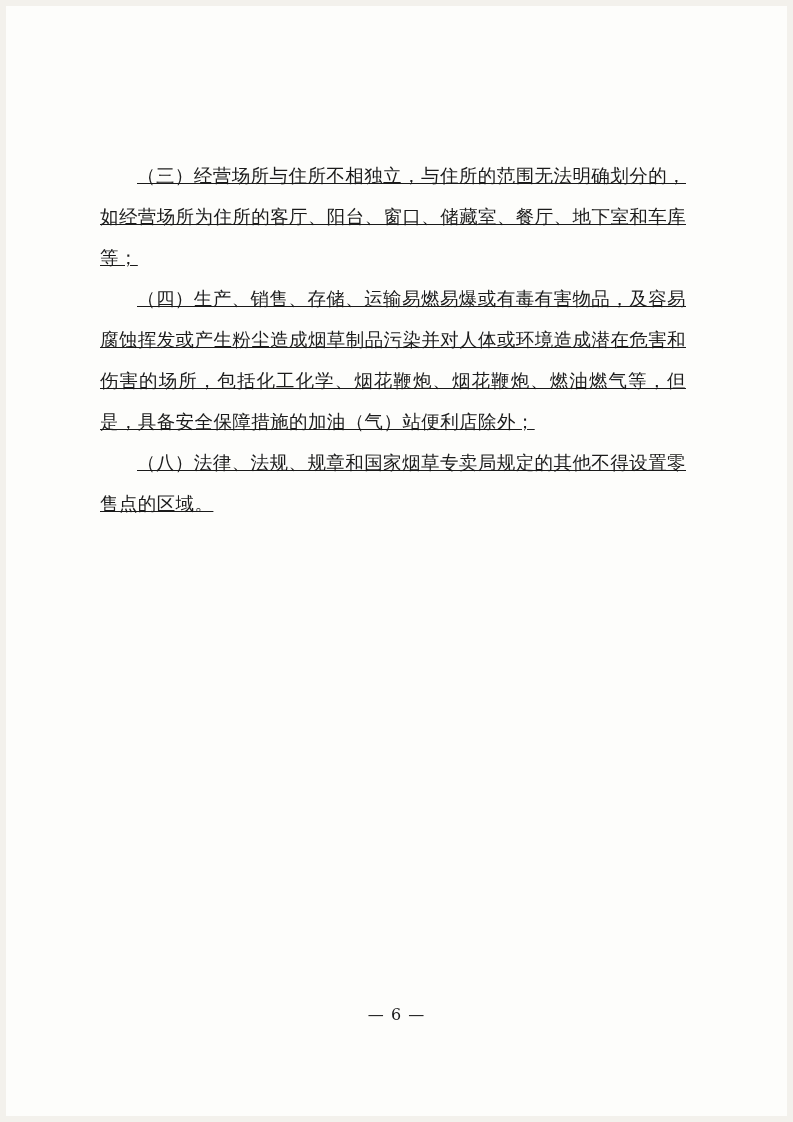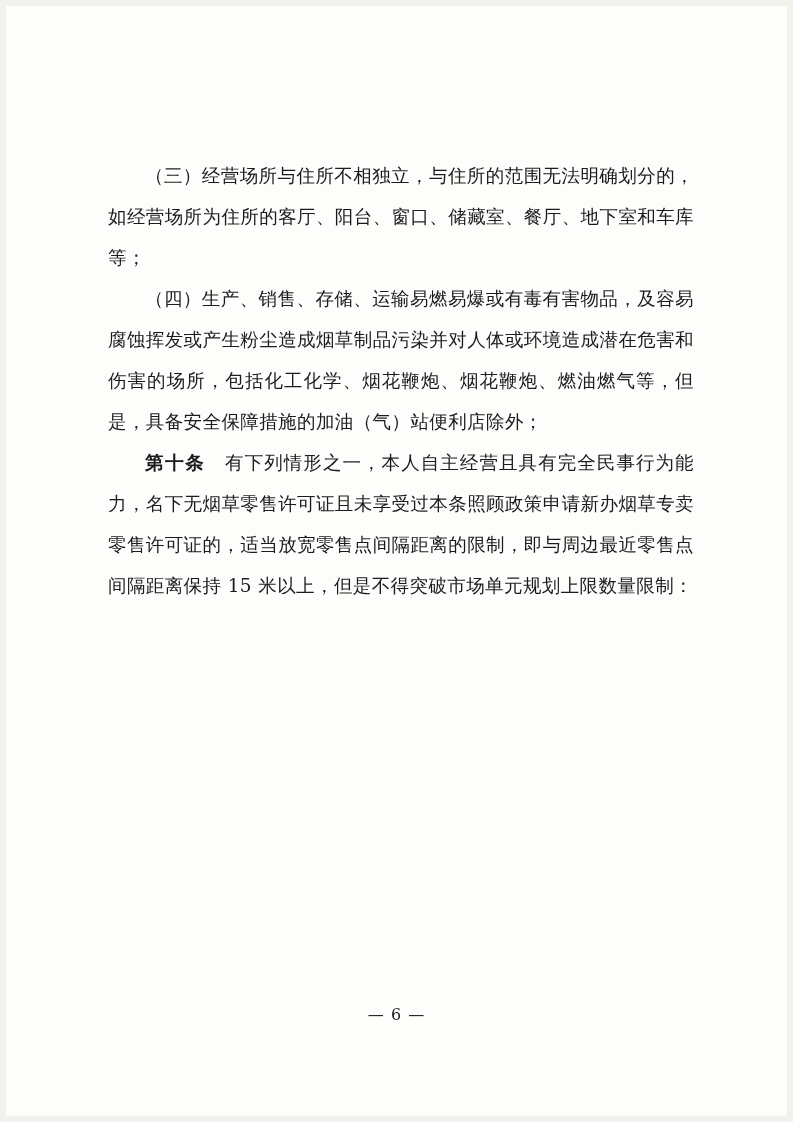--- a/index.html
+++ b/index.html
@@ -18,23 +18,24 @@
   .page {
     position: absolute;
     top: 0;
     left: 0;
     width: 793px;
     height: 1122px;
     background: #fdfdfb;
   }
   .page-inner {
     position: absolute;
-    left: 108px;
+    left: 100px;
     top: 155px;
     width: 586px;
+    text-decoration: underline;
   }
   .para {
     font-size: 18.5px;
     line-height: 41px;
     text-align: justify;
     text-justify: inter-ideograph;
     margin: 0;
     letter-spacing: 0.4px;
     color: #1b1b1b;
   }
@@ -70,17 +71,17 @@
 
 <div class="page">
   <div class="edge-top"></div>
   <div class="edge-bottom"></div>
   <div class="edge-left"></div>
   <div class="edge-right"></div>
 
   <div class="page-inner">
     <p class="para indent">（三）经营场所与住所不相独立，与住所的范围无法明确划分的，如经营场所为住所的客厅、阳台、窗口、储藏室、餐厅、地下室和车库等；</p>
     <p class="para indent">（四）生产、销售、存储、运输易燃易爆或有毒有害物品，及容易腐蚀挥发或产生粉尘造成烟草制品污染并对人体或环境造成潜在危害和伤害的场所，包括化工化学、烟花鞭炮、烟花鞭炮、燃油燃气等，但是，具备安全保障措施的加油（气）站便利店除外；</p>
-    <p class="para indent"><span class="strong">第十条</span>　<span>有下列情形之一，本人自主经营且具有完全民事行为能力，名下无烟草零售许可证且未享受过本条照顾政策申请新办烟草专卖零售许可证的，适当放宽零售点间隔距离的限制，即与周边最近零售点间隔距离保持 15 米以上，但是不得突破市场单元规划上限数量限制：</span></p>
+    <p class="para indent">（八）法律、法规、规章和国家烟草专卖局规定的其他不得设置零售点的区域。</p>
   </div>
 
   <div class="footer">— 6 —</div>
 </div>
 
 </body></html>

